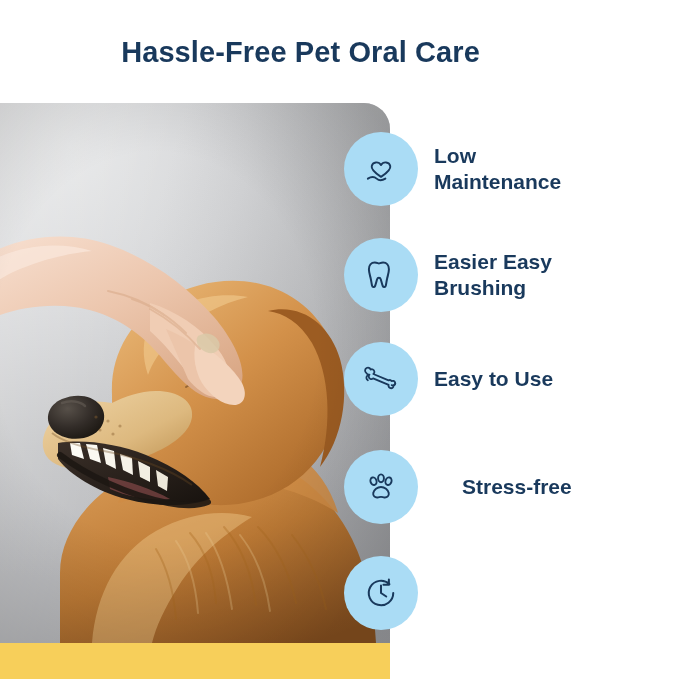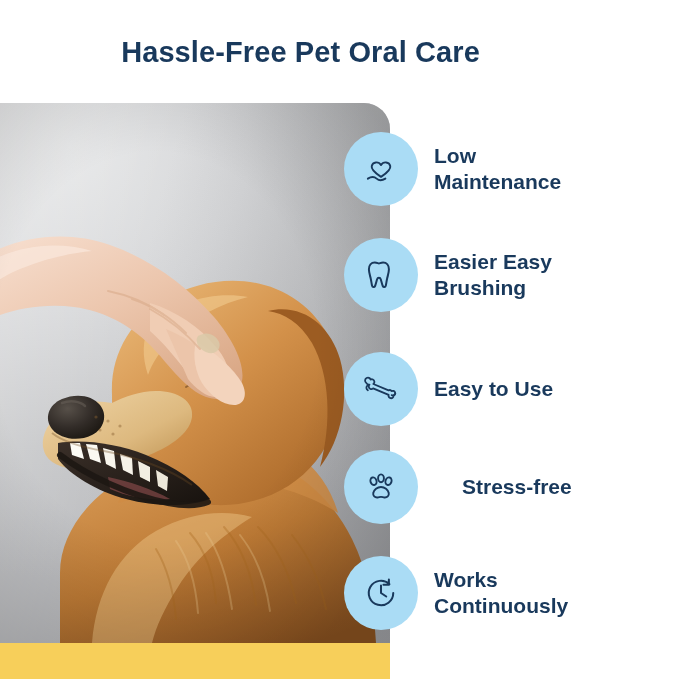--- a/index.html
+++ b/index.html
@@ -87,21 +87,21 @@
   }
   .feature {
     position: absolute;
     left: 0;
     display: flex;
     align-items: center;
     gap: 16px;
   }
   .f0 { top: 0px; }
   .f1 { top: 106px; }
-  .f2 { top: 220px; }
+  .f2 { top: 210px; }
   .f3 { top: 318px; gap: 44px; }
   .f4 { top: 424px; }
 
   .icon-circle {
     flex: 0 0 auto;
     width: 74px;
     height: 74px;
     border-radius: 50%;
     background: #aadcf5;
     display: flex;
@@ -296,18 +296,16 @@
     </div>
 
     <div class="feature f4">
       <div class="icon-circle">
         <svg width="42" height="42" viewBox="0 0 48 48" fill="none" stroke="#19395c" stroke-width="2.3" stroke-linecap="round" stroke-linejoin="round">
           <path d="M38 24a14 14 0 1 1-4.3-10.1"></path>
           <path d="M33 8.5v6.2h-6.2"></path>
           <path d="M24 15.5V24l6 4"></path>
         </svg>
       </div>
-      <div class="feature-label">Works
-Continuously</div>
     </div>
 
   </div>
 </div>
 
 </body></html>

